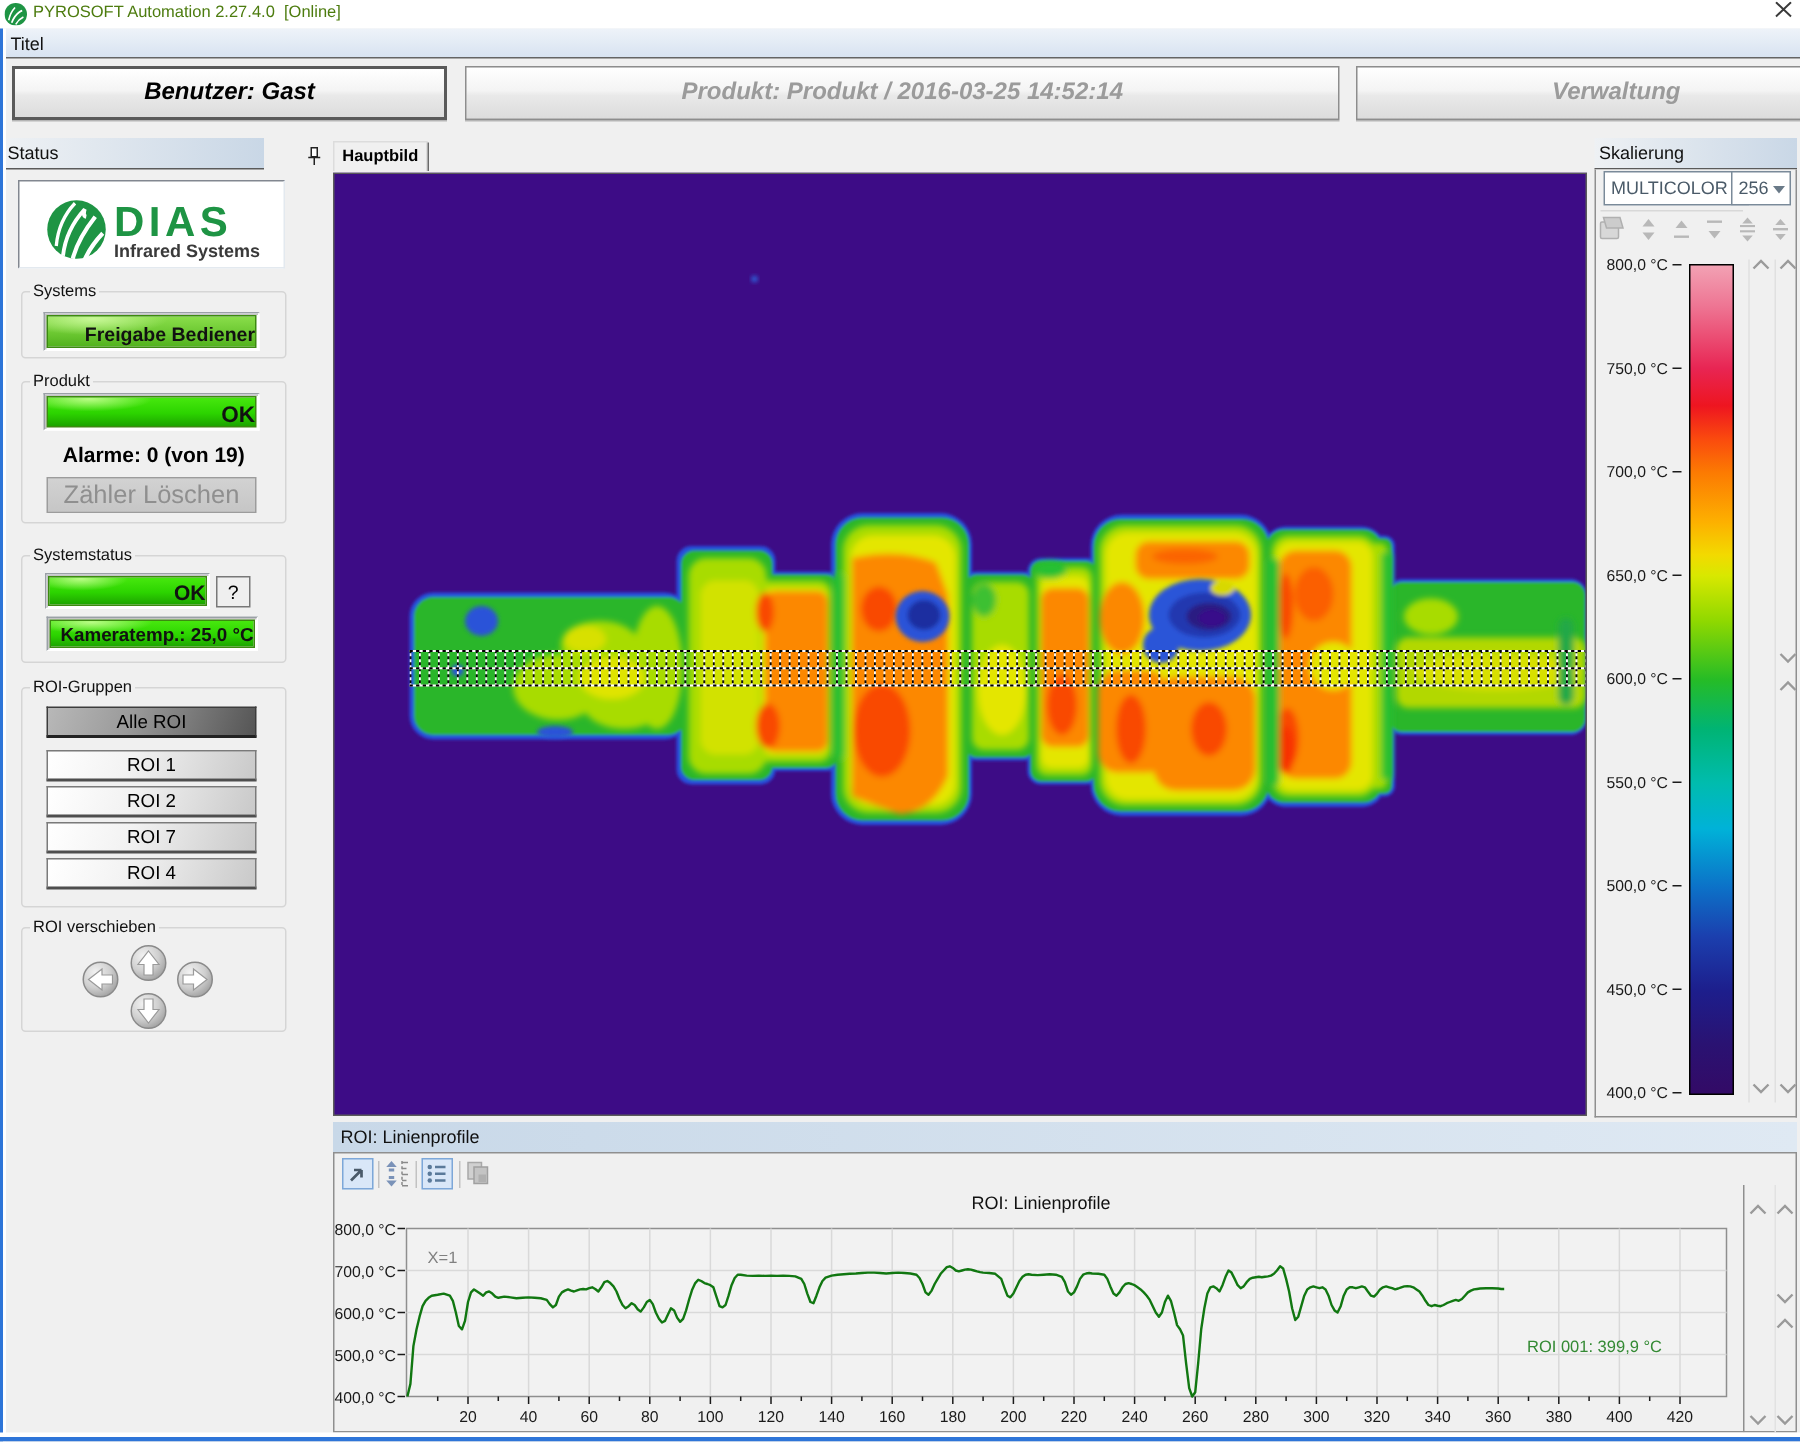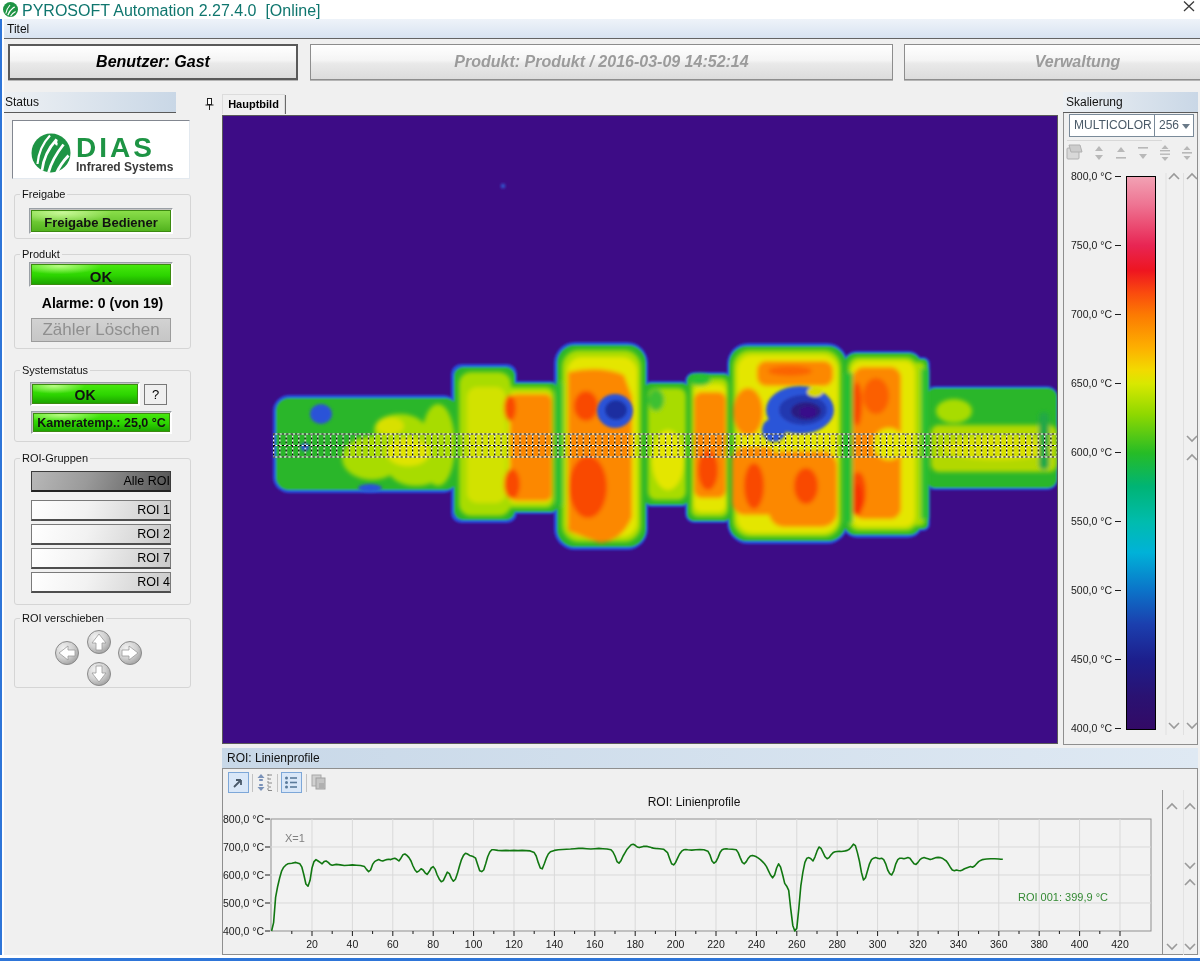--- a/index.html
+++ b/index.html
@@ -1,43 +1,43 @@
 <!DOCTYPE html>
 <html><head>
 <meta charset="utf-8">
 <style>
 * { margin:0; padding:0; box-sizing:border-box; }
 html,body { width:1200px; height:961px; overflow:hidden; }
 body { font-family:"Liberation Sans", sans-serif; background:#f0f0f0; position:relative; }
 .abs { position:absolute; }
 
 #titlebar { left:0; top:0; width:1200px; height:19px; background:#fff; }
-#titletext { left:22px; top:2px; font-size:16px; color:#0f766e; }
+#titletext { left:22px; top:2px; font-size:11px; color:#4d7c0f; }
 #menubar { left:0; top:19px; width:1200px; height:20px; background:linear-gradient(#eef3f9,#d8e3f1); border-bottom:1px solid #646464; }
 #menutitel { left:7px; top:22px; font-size:12px; color:#111; }
 
 .topbtn { top:44px; height:36px; border:1px solid #8d8d8d; background:linear-gradient(#ffffff 0%,#f4f4f4 45%,#e9e9e9 55%,#dcdcdc 100%); font-size:16px; font-weight:bold; text-align:center; line-height:34px; color:#9b9b9b; box-shadow:0 1px 0 #b5b5b5;font-style:italic; }
 #btn1 { left:8px; width:290px; border:2px solid #5a5a5a; color:#000; line-height:32px; }
 #btn2 { left:310px; width:583px; }
 #btn3 { left:904px; width:347px; }
 
 .phead { height:21px; background:linear-gradient(90deg,#eef1f4,#c9d7e6); border-bottom:1px solid #5a5a5a; font-size:12px; color:#111; padding-left:3px; line-height:20px; }
 #lpanelhead { left:2px; top:92px; width:174px; }
 #rpanelhead { left:1063px; top:92px; width:135px; }
 #bpanelhead { left:222px; top:748px; width:976px; height:20px; background:linear-gradient(90deg,#c8d8e8,#dfe9f3); border-bottom:0; padding-left:5px; }
 
 #logobox { left:12px; top:120px; width:178px; height:59px; background:#fff; border:1px solid #828790; border-right-color:#e3e9ef; border-bottom-color:#e3e9ef; }
 .grp { border:1px solid #d5d5d5; border-radius:3px; }
 .grplabel { font-size:11px; color:#111; background:#f0f0f0; padding:0 2px; position:absolute; }
 .greenbtn { position:absolute; border:1px solid #9aa0a6; border-right-color:#fff; border-bottom-color:#fff; box-shadow:1px 1px 0 #c4c4c4 inset; background:#fff; }
-.greeninner { position:absolute; inset:1px; border:1px solid #3c8a10; text-align:center; font-weight:bold; color:#111; white-space:nowrap; overflow:hidden; }
+.greeninner { position:absolute; inset:1px; border:1px solid #3c8a10; text-align:right; font-weight:bold; color:#111; white-space:nowrap; overflow:hidden; }
 .gb1 { background:radial-gradient(ellipse 60% 90% at 22% 8%, #c8f898 0%, rgba(200,248,152,0) 60%), linear-gradient(#8ade4a 0%, #6cc832 55%, #52b21e 100%); }
 .gb2 { background:radial-gradient(ellipse 55% 80% at 20% 5%, #b9fc86 0%, rgba(185,252,134,0) 55%), linear-gradient(#47e80e 0%, #2cd400 55%, #1da400 100%); }
 .graybtn { position:absolute; background:linear-gradient(#d2d2d2,#c6c6c6); border:1px solid #9c9c9c; color:#8f8f8f; font-size:17px; text-align:center; }
-.roibtn { position:absolute; left:31px; width:140px; height:21px; border:1px solid #7a7a7a; border-bottom:2px solid #4e4e4e; background:linear-gradient(110deg,#ffffff 0%,#f2f2f2 40%,#c9c9c9 100%); font-size:12.5px; text-align:right; line-height:19px; color:#000; }
+.roibtn { position:absolute; left:31px; width:140px; height:21px; border:1px solid #7a7a7a; border-bottom:2px solid #4e4e4e; background:linear-gradient(110deg,#ffffff 0%,#f2f2f2 40%,#c9c9c9 100%); font-size:12.5px; text-align:center; line-height:19px; color:#000; }
 
 #rpanelbody { left:1063px; top:113px; width:135px; height:632px; background:#f0f0f0; border:1px solid #8f8f8f; border-top:0; }
 .combo { position:absolute; height:23px; background:#fff; border:1px solid #7a8a99; font-size:12px; color:#4a5a68; line-height:21px; padding-left:4px; overflow:hidden; }
 .cArrow { position:absolute; right:3px; top:9px; width:0; height:0; border:4px solid transparent; border-top:5px solid #6a7a88; }
 
 #bpanelbody { left:222px; top:768px; width:976px; height:187px; background:#f0f0f0; border:1px solid #8f8f8f; }
 .tbtn { position:absolute; width:21px; height:21px; border:1px solid #7da7d8; background:#d9e7f8; }
 .tsep { position:absolute; width:1px; height:18px; background:#c2c2c2; }
 </style>
 </head>
@@ -52,21 +52,21 @@
   </g>
 </svg>
 <div id="titletext" class="abs">PYROSOFT Automation 2.27.4.0&nbsp; [Online]</div>
 <svg class="abs" style="left:1183px;top:1px" width="12" height="11" viewBox="0 0 12 11">
   <path d="M1,0.5 L11,10 M11,0.5 L1,10" stroke="#3a3a3a" stroke-width="1.3"></path>
 </svg>
 <div id="menubar" class="abs"></div>
 <div id="menutitel" class="abs">Titel</div>
 
 <div id="btn1" class="topbtn abs">Benutzer: Gast</div>
-<div id="btn2" class="topbtn abs">Produkt: Produkt / 2016-03-09 14:52:14</div>
+<div id="btn2" class="topbtn abs">Produkt: Produkt / 2016-03-25 14:52:14</div>
 <div id="btn3" class="topbtn abs">Verwaltung</div>
 
 <div id="lpanelhead" class="phead abs">Status</div>
 <svg class="abs" style="left:205px;top:98px" width="10" height="13" viewBox="0 0 10 13">
   <g stroke="#222" fill="none">
     <rect x="2.5" y="0.5" width="4" height="6" fill="#fff"></rect>
     <line x1="0.5" y1="7" x2="8.5" y2="7"></line>
     <line x1="4.5" y1="7" x2="4.5" y2="12"></line>
   </g>
 </svg>
@@ -78,21 +78,21 @@
     <path d="M7.5,33 Q9,16 20,4.5" stroke-width="2.2"></path>
     <path d="M12,39.5 Q14,22 26.5,8.5 Q25,13 27.5,13.5" stroke-width="2.6"></path>
     <path d="M18.5,41.5 Q22,28 33.5,13.5" stroke-width="2.8"></path>
     <path d="M26.5,42 Q30.5,33 38.5,24.5" stroke-width="2.8"></path>
   </g>
   <text x="46" y="26" font-family="Liberation Sans, sans-serif" font-size="28" font-weight="bold" fill="#1e9444" letter-spacing="3">DIAS</text>
   <text x="46" y="40" font-family="Liberation Sans, sans-serif" font-size="12" font-weight="bold" fill="#3a3a3a">Infrared Systems</text>
 </svg>
 
 <div class="abs grp" style="left:14px;top:194px;width:177px;height:45px"></div>
-<div class="grplabel abs" style="left:20px;top:188px">Freigabe</div>
+<div class="grplabel abs" style="left:20px;top:188px">Systems</div>
 <div class="greenbtn" style="left:29px;top:208px;width:144px;height:26px">
   <div class="greeninner gb1" style="font-size:13px;line-height:23px">Freigabe Bediener</div>
 </div>
 
 <div class="abs grp" style="left:14px;top:254px;width:177px;height:95px"></div>
 <div class="grplabel abs" style="left:20px;top:248px">Produkt</div>
 <div class="greenbtn" style="left:29px;top:262px;width:144px;height:25px">
   <div class="greeninner gb2" style="font-size:15px;line-height:23px">OK</div>
 </div>
 <div class="abs" style="left:14px;top:295px;width:177px;text-align:center;font-size:14px;font-weight:bold;color:#000">Alarme: 0 (von 19)</div>

